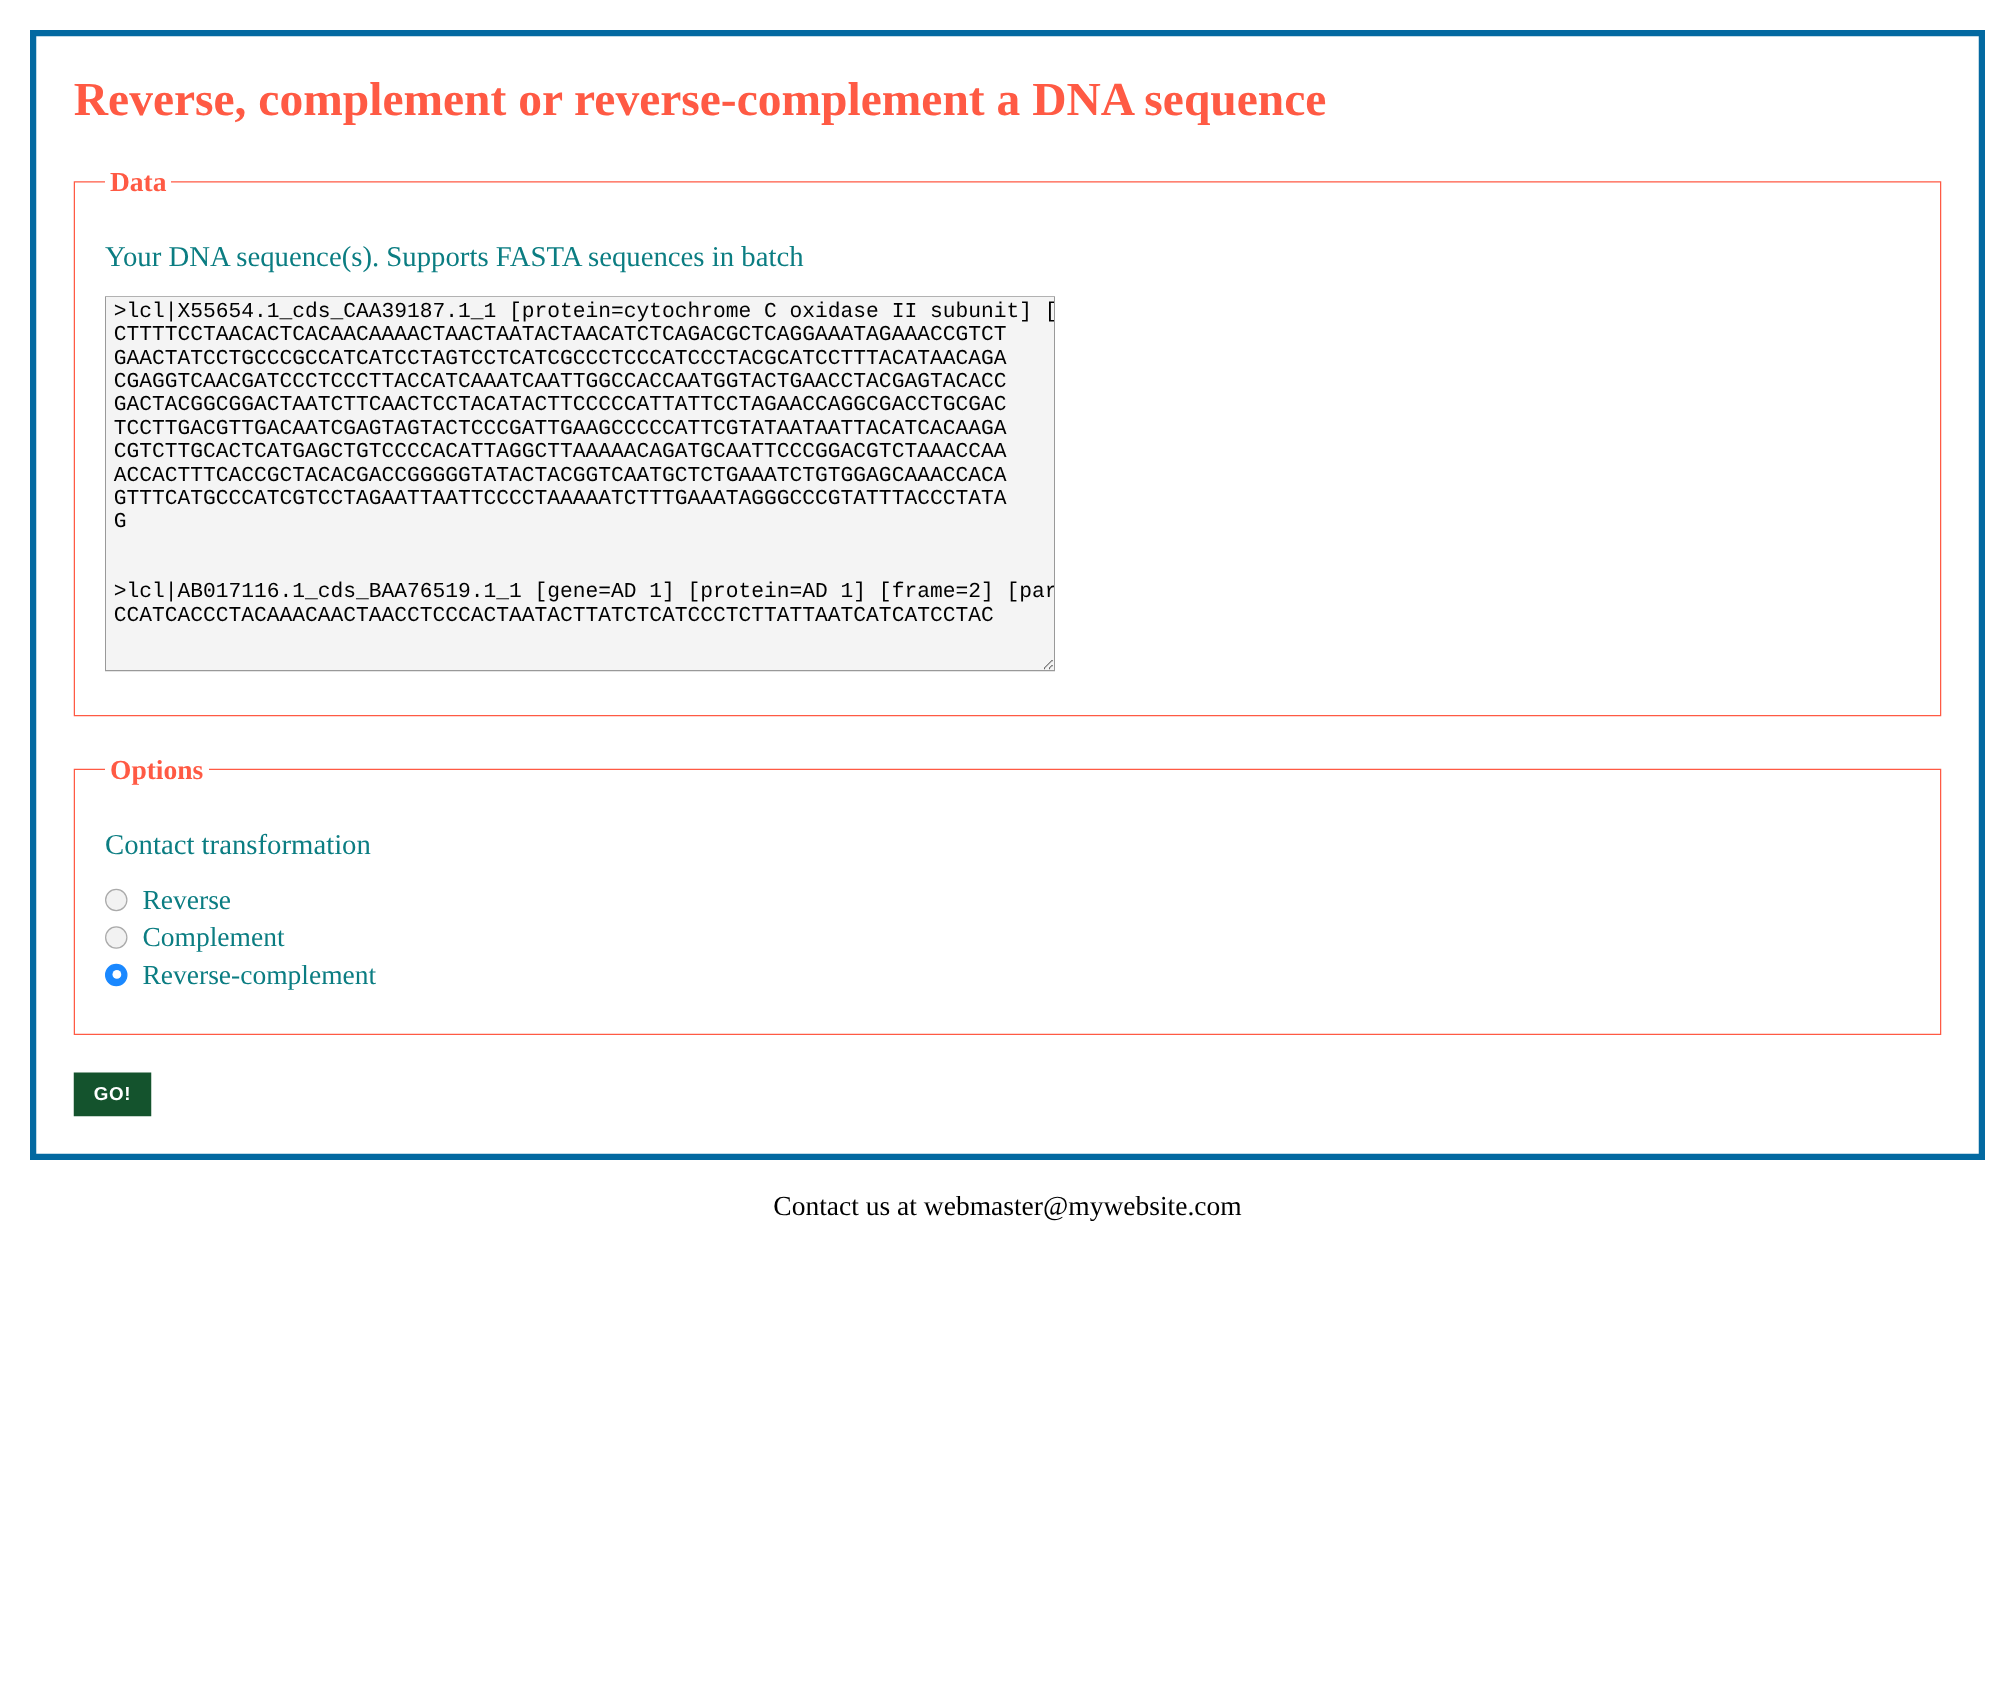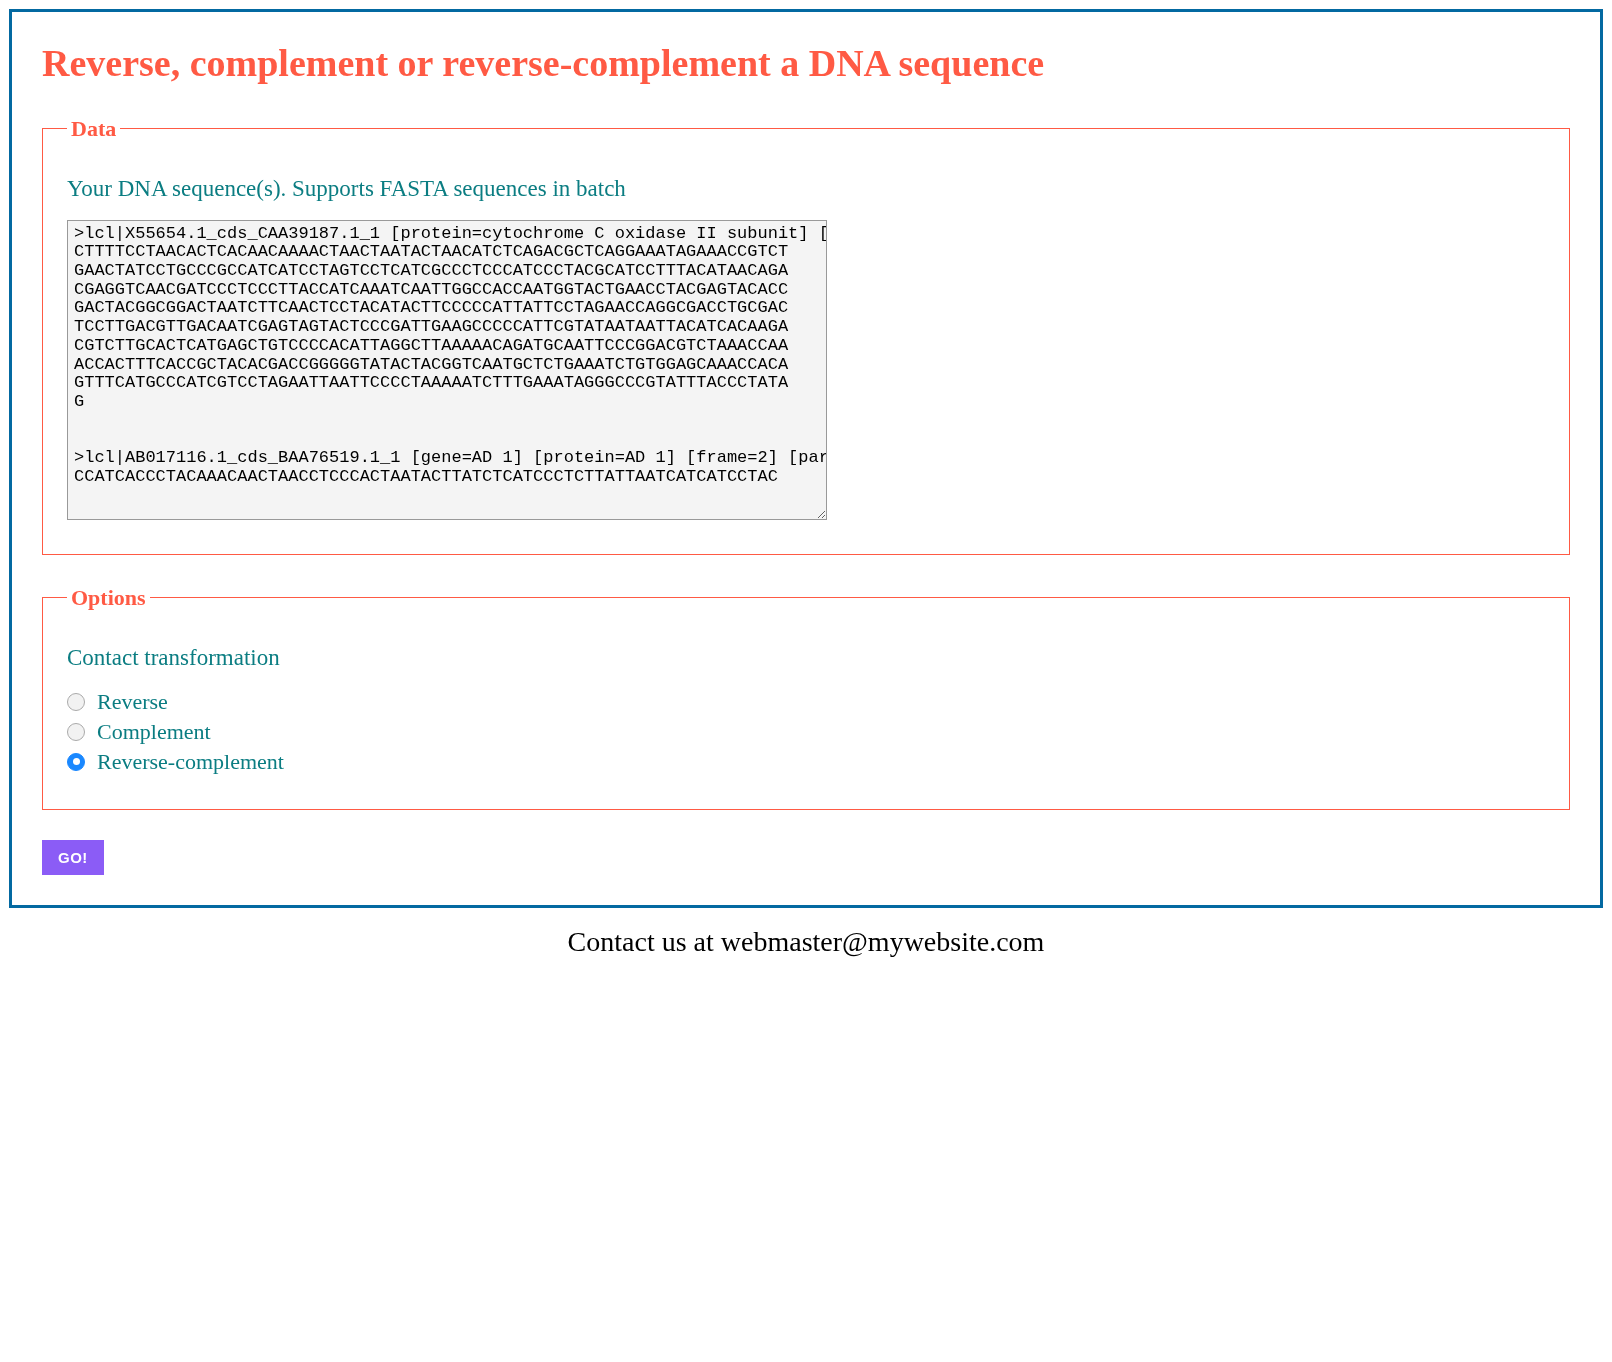--- a/index.html
+++ b/index.html
@@ -5,22 +5,22 @@
     * {
       box-sizing: border-box;
       margin: 0;
       padding: 0;
     }
     body {
       font-family: Georgia, 'Times New Roman', serif;
       background: #fff;
     }
     .outer-frame {
-      border: 3px solid #0369a1;
-      margin: 9px;
+      border: 5px solid #0369a1;
+      margin: 24px;
       padding: 20px 30px 30px;
     }
     .page-title {
       color: #ff5a44;
       font-size: 38px;
       font-weight: bold;
       margin: 10px 0 30px;
       line-height: 1.15;
     }
     fieldset {
@@ -84,33 +84,33 @@
       width: 7px;
       height: 7px;
       border-radius: 50%;
       background: #fff;
     }
     .radio-label {
       color: #0b7d82;
       font-size: 22px;
     }
     .go-button {
-      background: #8b5cf6;
+      background: #14532d;
       color: #fff;
       border: none;
       padding: 9px 16px;
       font-size: 15px;
       font-weight: bold;
       font-family: Arial, Helvetica, sans-serif;
       cursor: pointer;
       letter-spacing: 0.5px;
     }
     .footer {
       text-align: center;
-      font-size: 28px;
+      font-size: 22px;
       margin: 18px 0 0;
       color: #000;
     }
   </style>
 </head>
 <body>
 
 <div class="outer-frame">
 
   <h1 class="page-title">Reverse, complement or reverse-complement a DNA sequence</h1>

